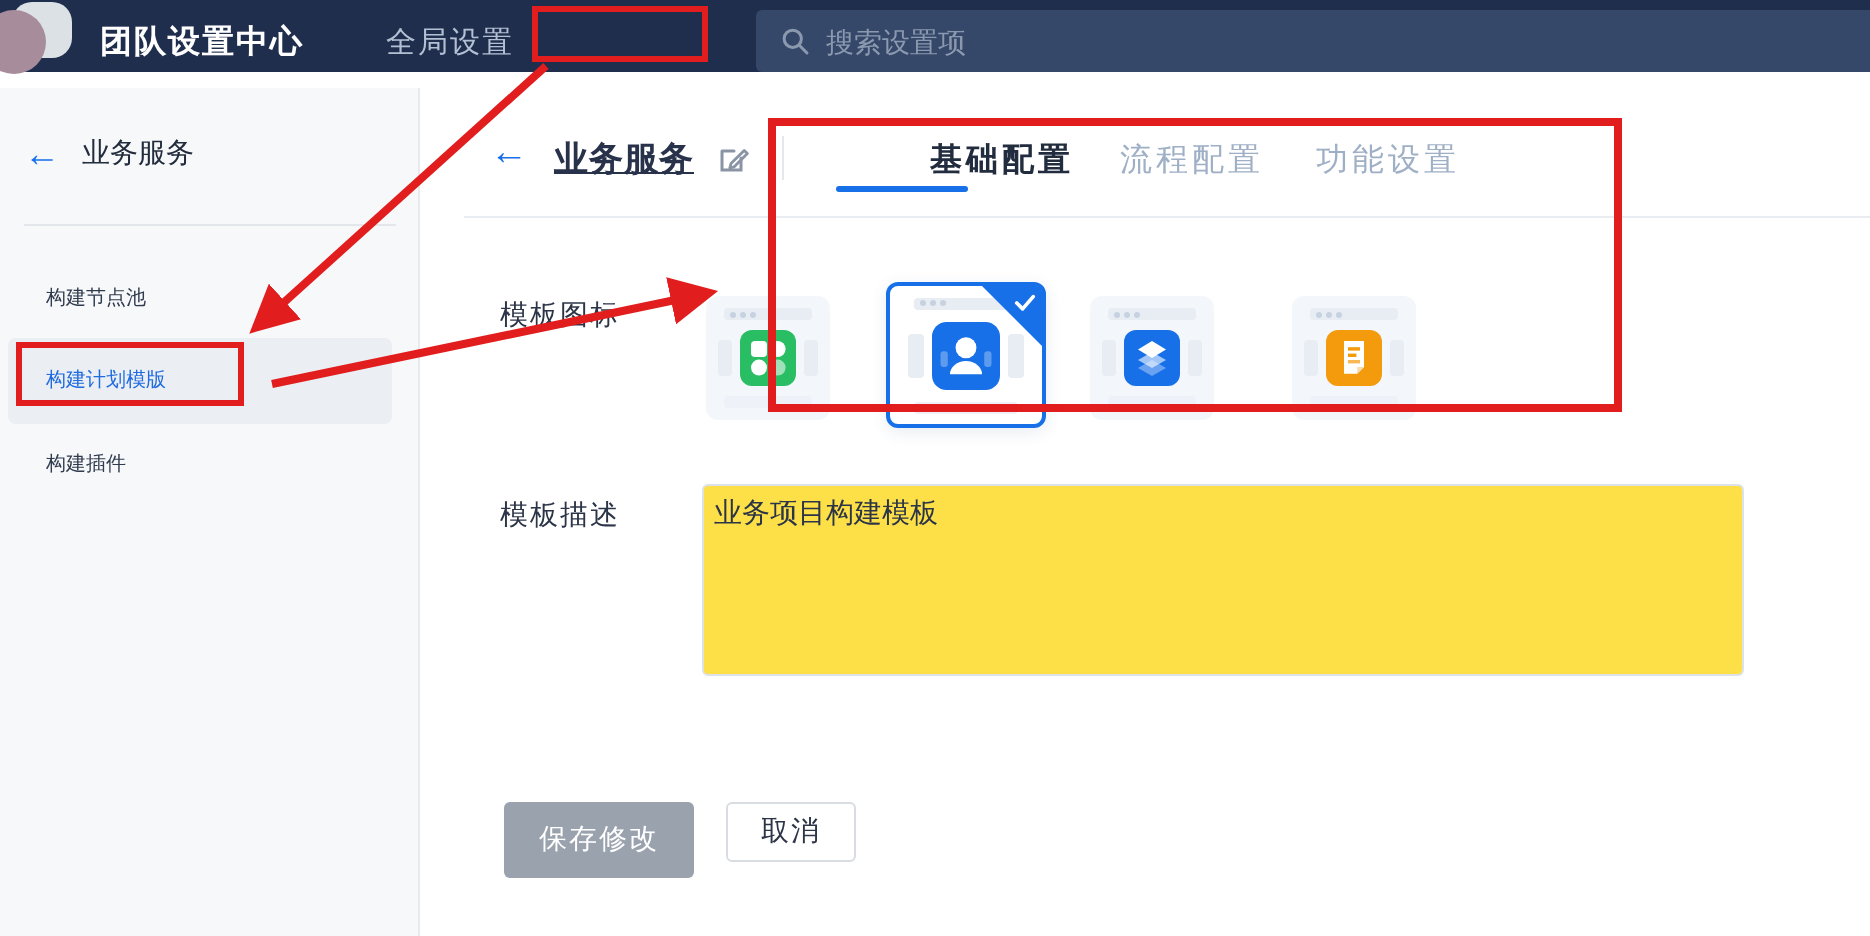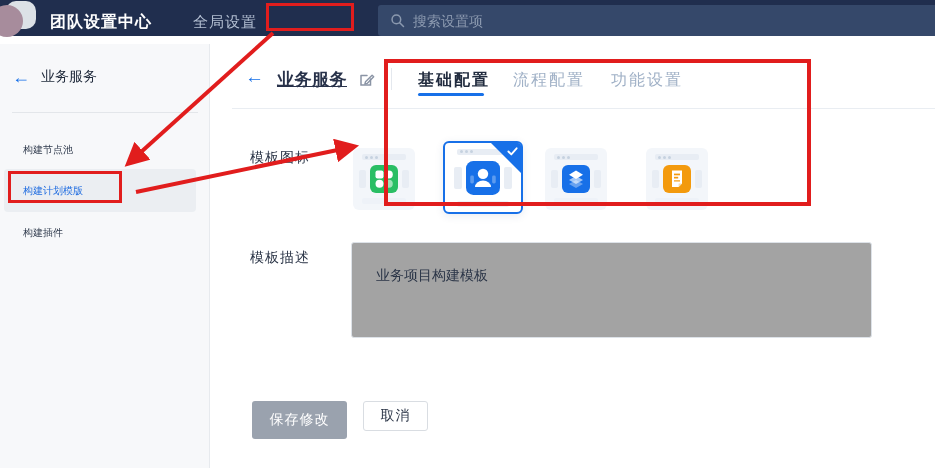--- a/index.html
+++ b/index.html
@@ -39,21 +39,21 @@
   .side-item.i0 { top:87px; }
   .side-item.i1 { top:125px; height:43px; line-height:43px; background:#ebeef2; color:#1f6ce0; }
   .side-item.i2 { top:168px; top:170px; }
 
   
   .main { position:absolute; left:210px; top:44px; width:725px; height:424px; background:#ffffff; }
   .content-back { position:absolute; left:35px; top:23px; color:#1770e8; font-size:19px; font-weight:bold; cursor:pointer; line-height:1; }
   .page-title { position:absolute; left:67px; top:24px; font-size:17px; font-weight:600; color:#28324a; letter-spacing:0.5px;text-decoration:underline; }
   .edit-icon { position:absolute; left:148px; top:27px; cursor:pointer; }
   .v-divider { position:absolute; left:181px; top:24px; width:1px; height:22px; background:#e4e8ee; }
-  .tab { position:absolute; top:26px; font-size:16px; letter-spacing:2px; color:#9fb0c6; cursor:pointer; }
+  .tab { position:absolute; top:26px; font-size:16px; letter-spacing:2px; color:#9fb0c6; cursor:pointer;margin-left:47px; }
   .tab.active { color:#222c3f; font-weight:bold; }
   .tab.t0 { left:208px; } .tab.t1 { left:303px;text-align:right; } .tab.t2 { left:401px; } .tab.t3 { left:497px; }
   .tab-underline { position:absolute; left:208px; top:49px; width:66px; height:3px; background:#1770e8; border-radius:2px; }
   .header-divider { position:absolute; left:22px; top:64px; width:703px; height:1px; background:#e9edf2; }
 
   .form-label { position:absolute; left:40px; font-size:14px; color:#2b3547; letter-spacing:1px; }
   .lbl-icon { top:105px; }
   .lbl-desc { top:205px; }
 
   
@@ -75,22 +75,22 @@
   .mini-bottom { width:44px; height:6px; background:#eef2f8; border-radius:2px; }
   .icon-card.selected .mini-bottom { width:52px; }
   .app-ico { width:28px; height:28px; display:block; }
   .icon-card.selected .app-ico { width:34px; height:34px; }
   .sel-corner { position:absolute; top:0; right:0; width:30px; height:30px; background:#1770e8; clip-path:polygon(0 0,100% 0,100% 100%); border-top-right-radius:3px; }
   .sel-check { position:absolute; top:3px; right:3px; }
 
   
   .desc-area {
     position:absolute; left:141px; top:198px; width:521px; height:96px;
-    border:1px solid #dde2e8; border-radius:3px; background:#a3a3a3; resize:none; outline:none;
-    font-size:14px; color:#2b3547; padding:24px; font-family:"Liberation Sans","DejaVu Sans",sans-serif;
+    border:1px solid #dde2e8; border-radius:3px; background:#fde047; resize:none; outline:none;
+    font-size:14px; color:#2b3547; padding:5px; font-family:"Liberation Sans","DejaVu Sans",sans-serif;
   }
   .btn-save {
     position:absolute; left:42px; top:357px; width:95px; height:38px; background:#9aa2ae; color:#ffffff;
     border:none; border-radius:3px; font-size:14px; letter-spacing:1px; cursor:pointer;
     font-family:"Liberation Sans","DejaVu Sans",sans-serif;
   }
   .btn-cancel {
     position:absolute; left:153px; top:357px; width:65px; height:30px; background:#ffffff; color:#2b3547;
     border:1px solid #d9dde2; border-radius:3px; font-size:14px; letter-spacing:1px; cursor:pointer;
     font-family:"Liberation Sans","DejaVu Sans",sans-serif;

